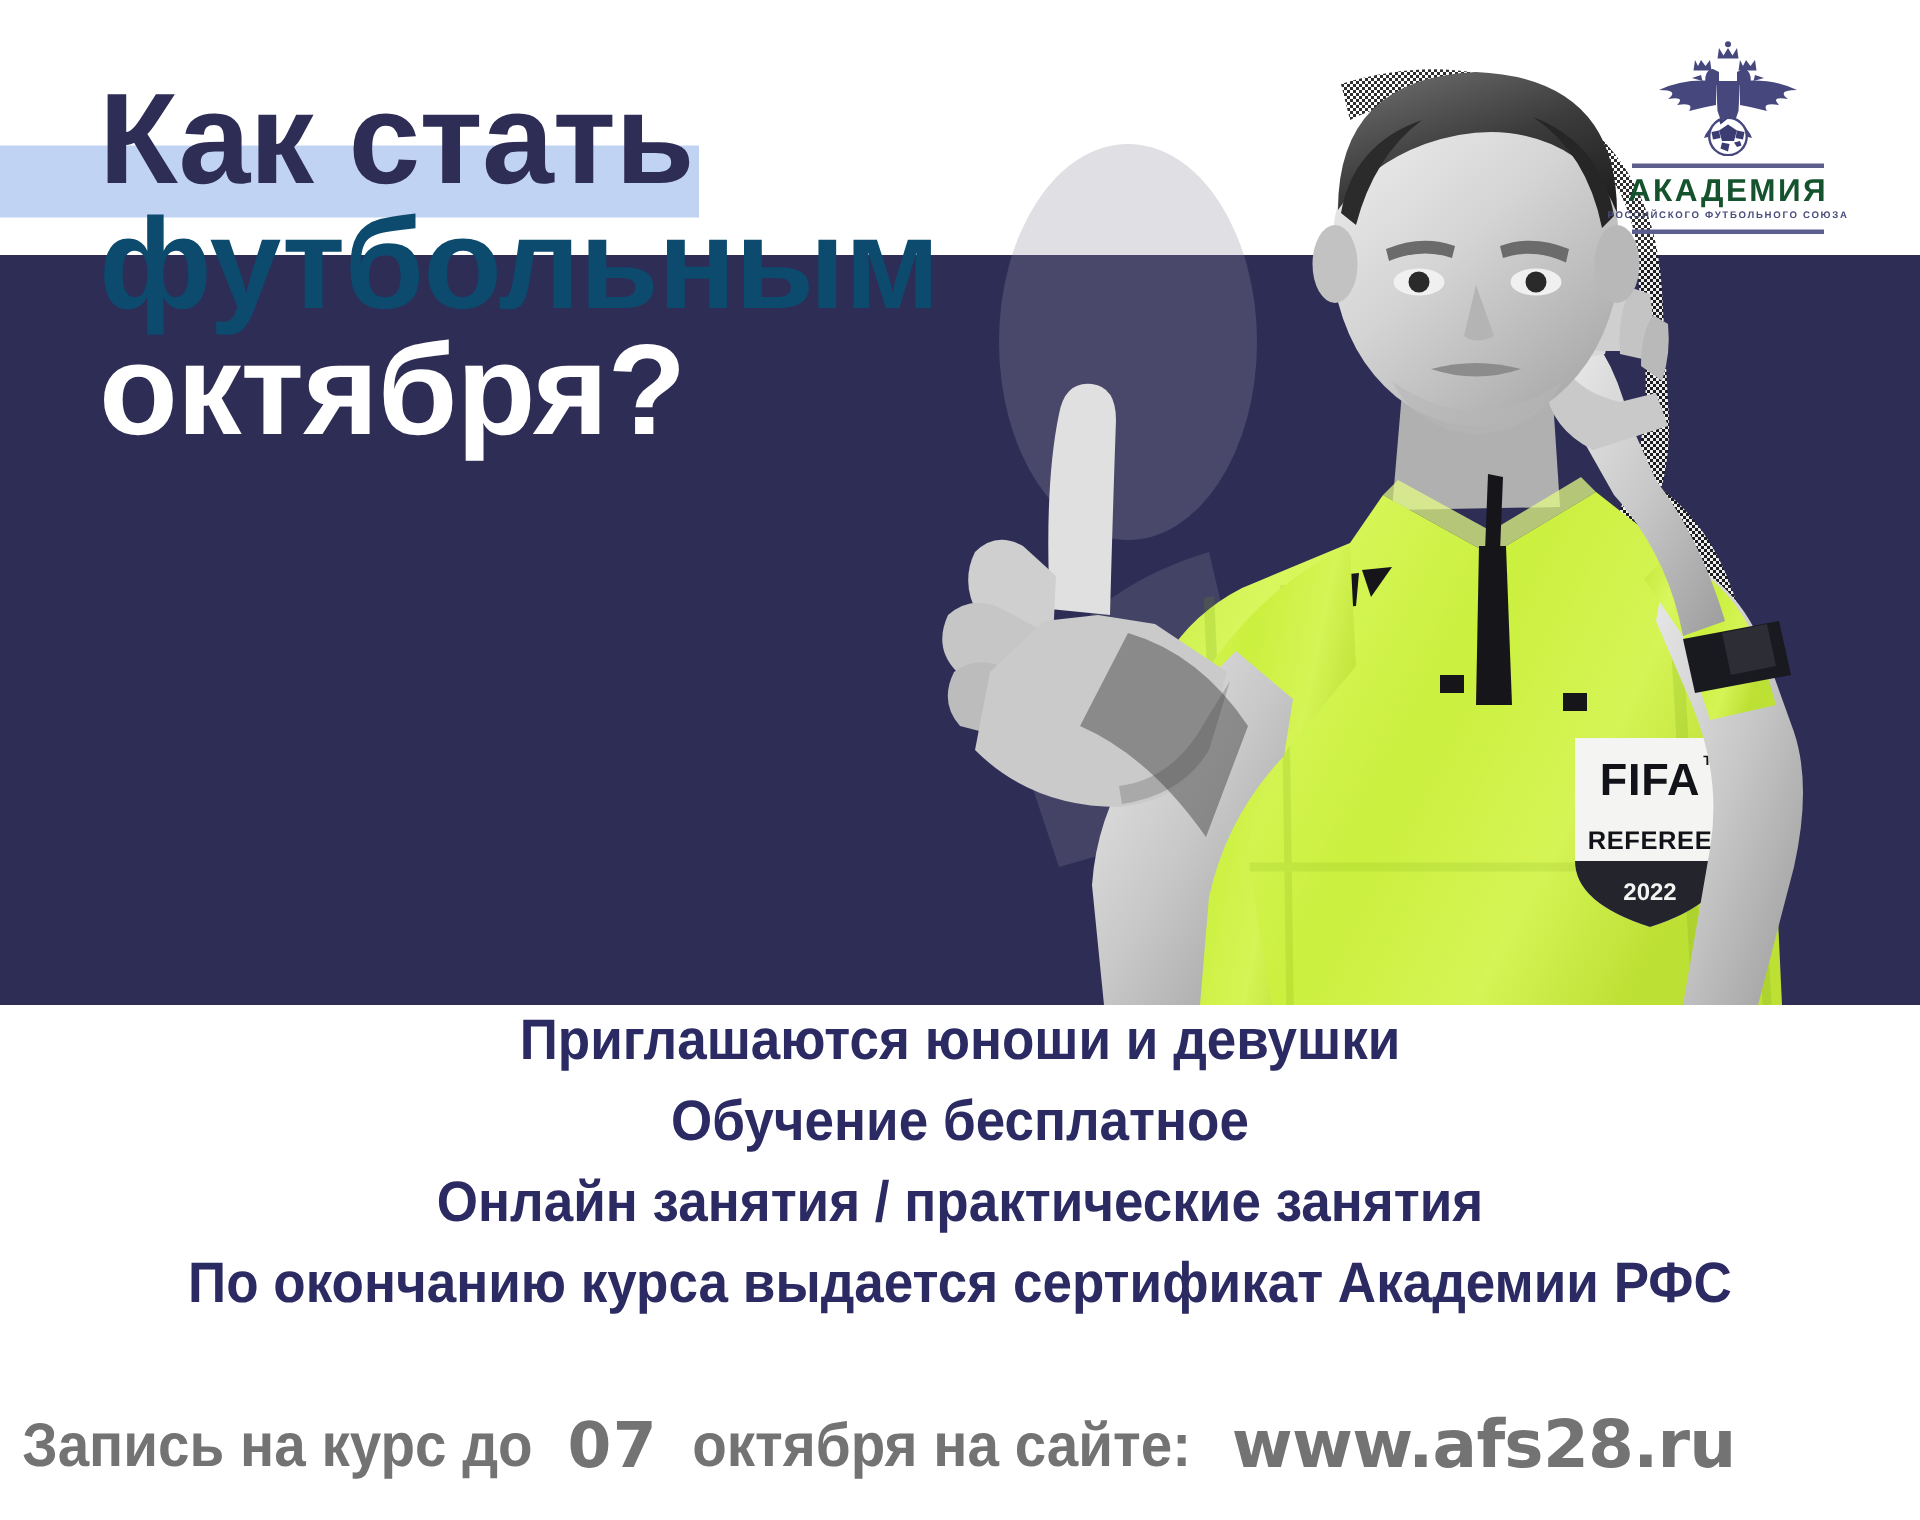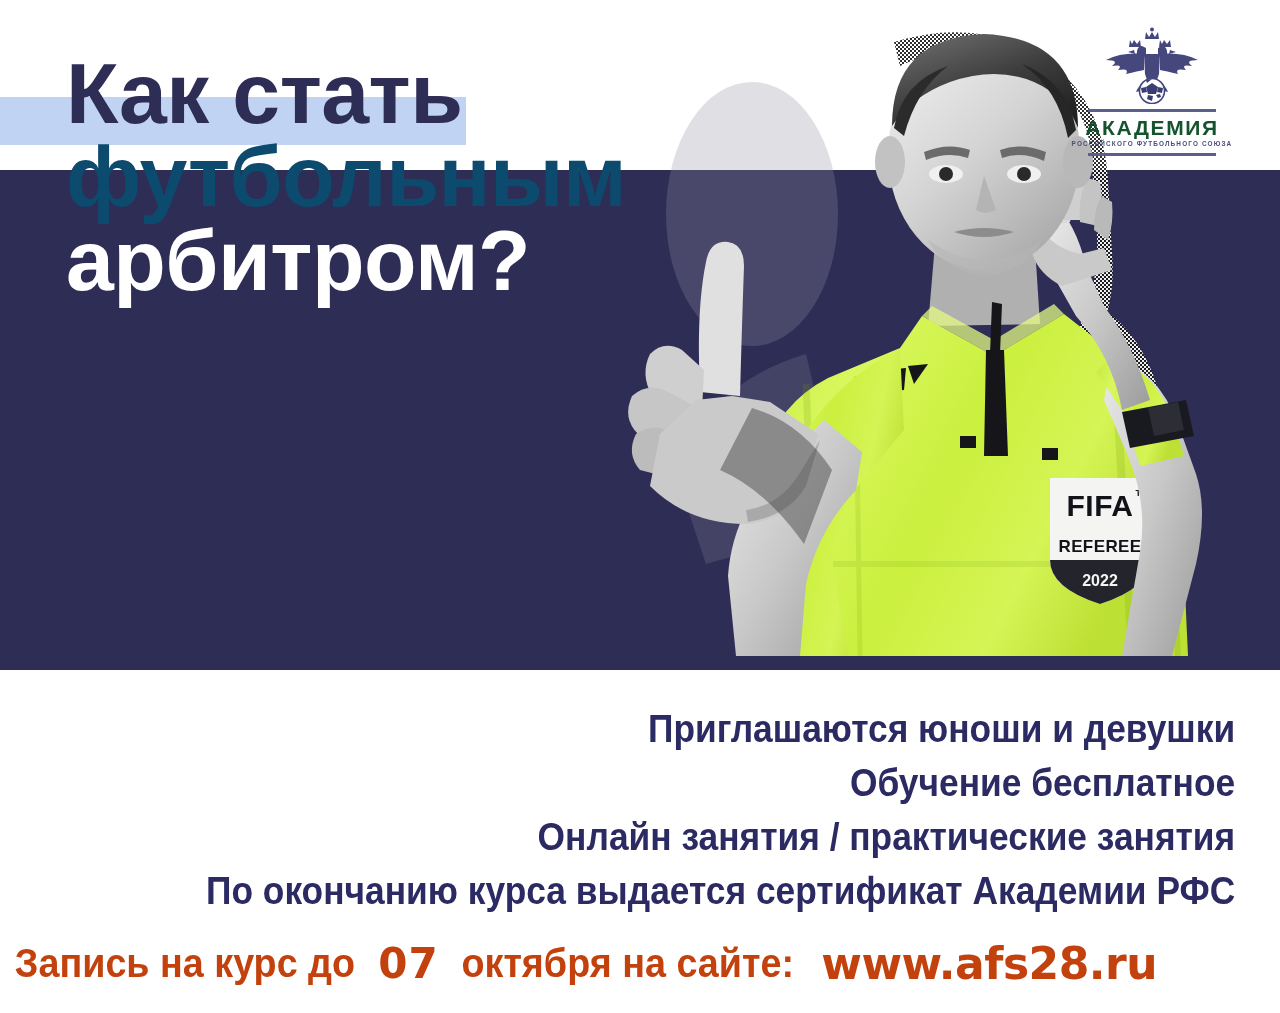--- a/index.html
+++ b/index.html
@@ -46,21 +46,21 @@
     font-family: "Liberation Sans", sans-serif;
     white-space: nowrap;
   }
   .headline .l1 { color: #2e2d56; display: block; }
   .headline .l2 { color: #0c4a6e; display: block; }
   .headline .l3 { color: #ffffff; display: block; }
 
   
   .photo {
     position: absolute;
-    left: 556px; top: 4px;
+    left: 556px; top: 18px;
     width: 712px; height: 652px;
     z-index: 5;
   }
   .photo svg { display: block; width: 100%; height: 100%; }
 
   
   .logo {
     position: absolute;
     right: 42px; top: 26px;
     width: 172px; height: 140px;
@@ -87,45 +87,45 @@
     font-size: 6.4px;
     letter-spacing: 1.15px;
     margin-top: 3px;
     line-height: 1;
     white-space: nowrap;
   }
 
   
   .info {
     position: absolute;
-    left: 0; top: 703px;
+    left: 0; top: 668px;
     width: 1280px;
     z-index: 6;
-    text-align: right;
+    text-align: center;
   }
   .info-line {
     color: #2b2a63;
     font-family: "Liberation Sans Narrow", "Liberation Sans", sans-serif;
     font-weight: 700;
     font-size: 38px;
     line-height: 1.42;
     letter-spacing: 0px;
     transform: scaleX(0.93);
     white-space: nowrap;
   }
   .info-line.wide { font-size: 38px; }
 
   .cta {
     position: absolute;
     left: 0; top: 938px;
     width: 1020px;
     z-index: 6;
     text-align: center;
     white-space: nowrap;
-    color: #c2410c;
+    color: #737373;
   }
   .cta-text {
     font-family: "Liberation Sans Narrow", "Liberation Sans", sans-serif;
     font-weight: 700;
     font-size: 41px;
     letter-spacing: 0px;
     display: inline-block;
     transform: scaleX(0.92);
     vertical-align: middle;
   }
@@ -152,21 +152,21 @@
 <body>
 
 <div class="poster">
 
   <div class="band-navy"></div>
   <div class="band-highlight"></div>
 
   <div class="headline">
     <span class="l1">Как стать</span>
     <span class="l2">футбольным</span>
-    <span class="l3">арбитром?</span>
+    <span class="l3">октября?</span>
   </div>
 
   <div class="photo">
     <svg viewBox="0 0 712 652" xmlns="http://www.w3.org/2000/svg" role="img">
       <defs>
         <linearGradient id="shirtGrad" x1="0" y1="0" x2="1" y2="0.4">
           <stop offset="0%" stop-color="#c3e93a"></stop>
           <stop offset="25%" stop-color="#d8f75e"></stop>
           <stop offset="55%" stop-color="#cbf03e"></stop>
           <stop offset="80%" stop-color="#d5f455"></stop>

